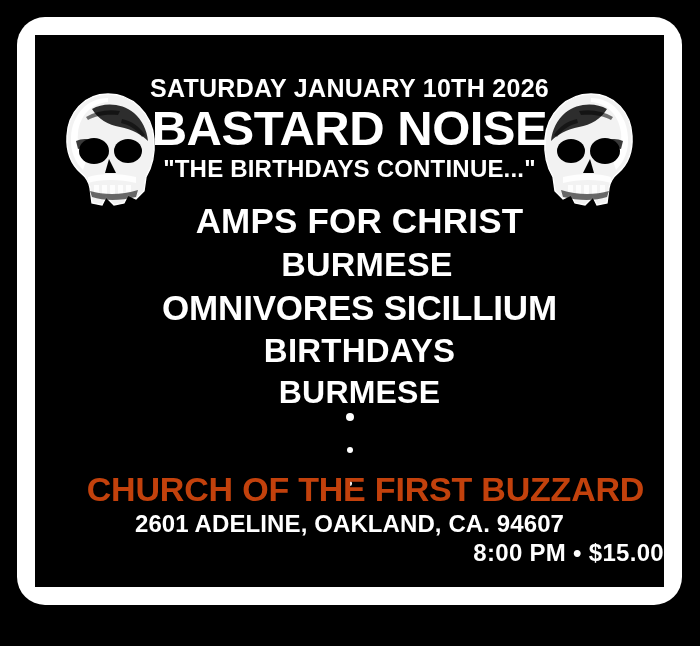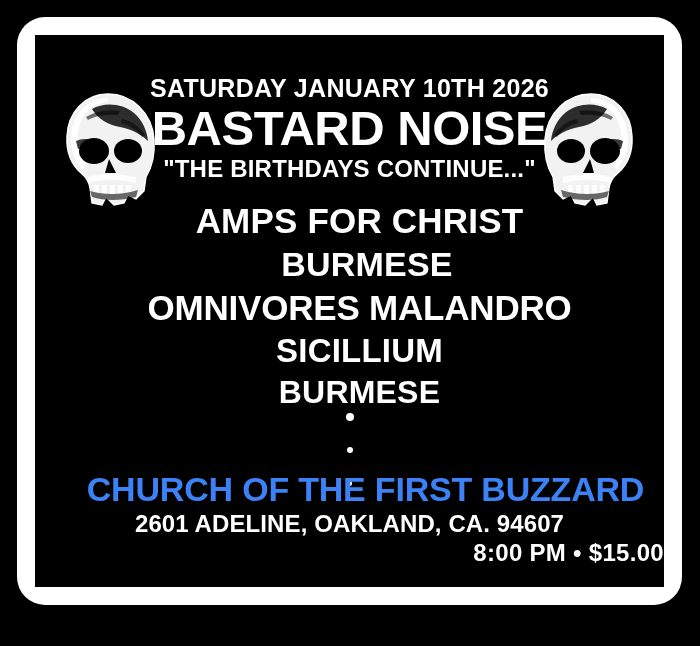--- a/index.html
+++ b/index.html
@@ -142,21 +142,21 @@
   
   .footer-block {
     position: absolute;
     left: 0;
     right: 0;
     bottom: 22px;
     text-align: center;
   }
 
   .venue-name {
-    color: #3b82f6;
+    color: #c2410c;
     font-weight: bold;
     font-size: 34px;
     letter-spacing: -0.2px;
     line-height: 1.04;
     white-space: nowrap;
     padding-left: 32px;
   }
 
   .venue-address {
     color: #ffffff;
@@ -235,22 +235,22 @@
 
       <div class="header-block">
         <div class="date-line">SATURDAY JANUARY 10TH 2026</div>
         <div class="headliner">BASTARD NOISE</div>
         <div class="tagline">"THE BIRTHDAYS CONTINUE..."</div>
       </div>
 
       <div class="lineup">
         <div class="lineup-item size-1">AMPS FOR CHRIST</div>
         <div class="lineup-item size-2">BURMESE</div>
-        <div class="lineup-item size-3">OMNIVORES MALANDRO</div>
-        <div class="lineup-item size-4">SICILLIUM</div>
+        <div class="lineup-item size-3">OMNIVORES SICILLIUM</div>
+        <div class="lineup-item size-4">BIRTHDAYS</div>
         <div class="lineup-item size-5">BURMESE</div>
       </div>
 
       <div class="dot-separator">
         <span class="dot dot-1"></span>
         <span class="dot dot-2"></span>
         <span class="dot dot-3"></span>
       </div>
 
       <div class="footer-block">

